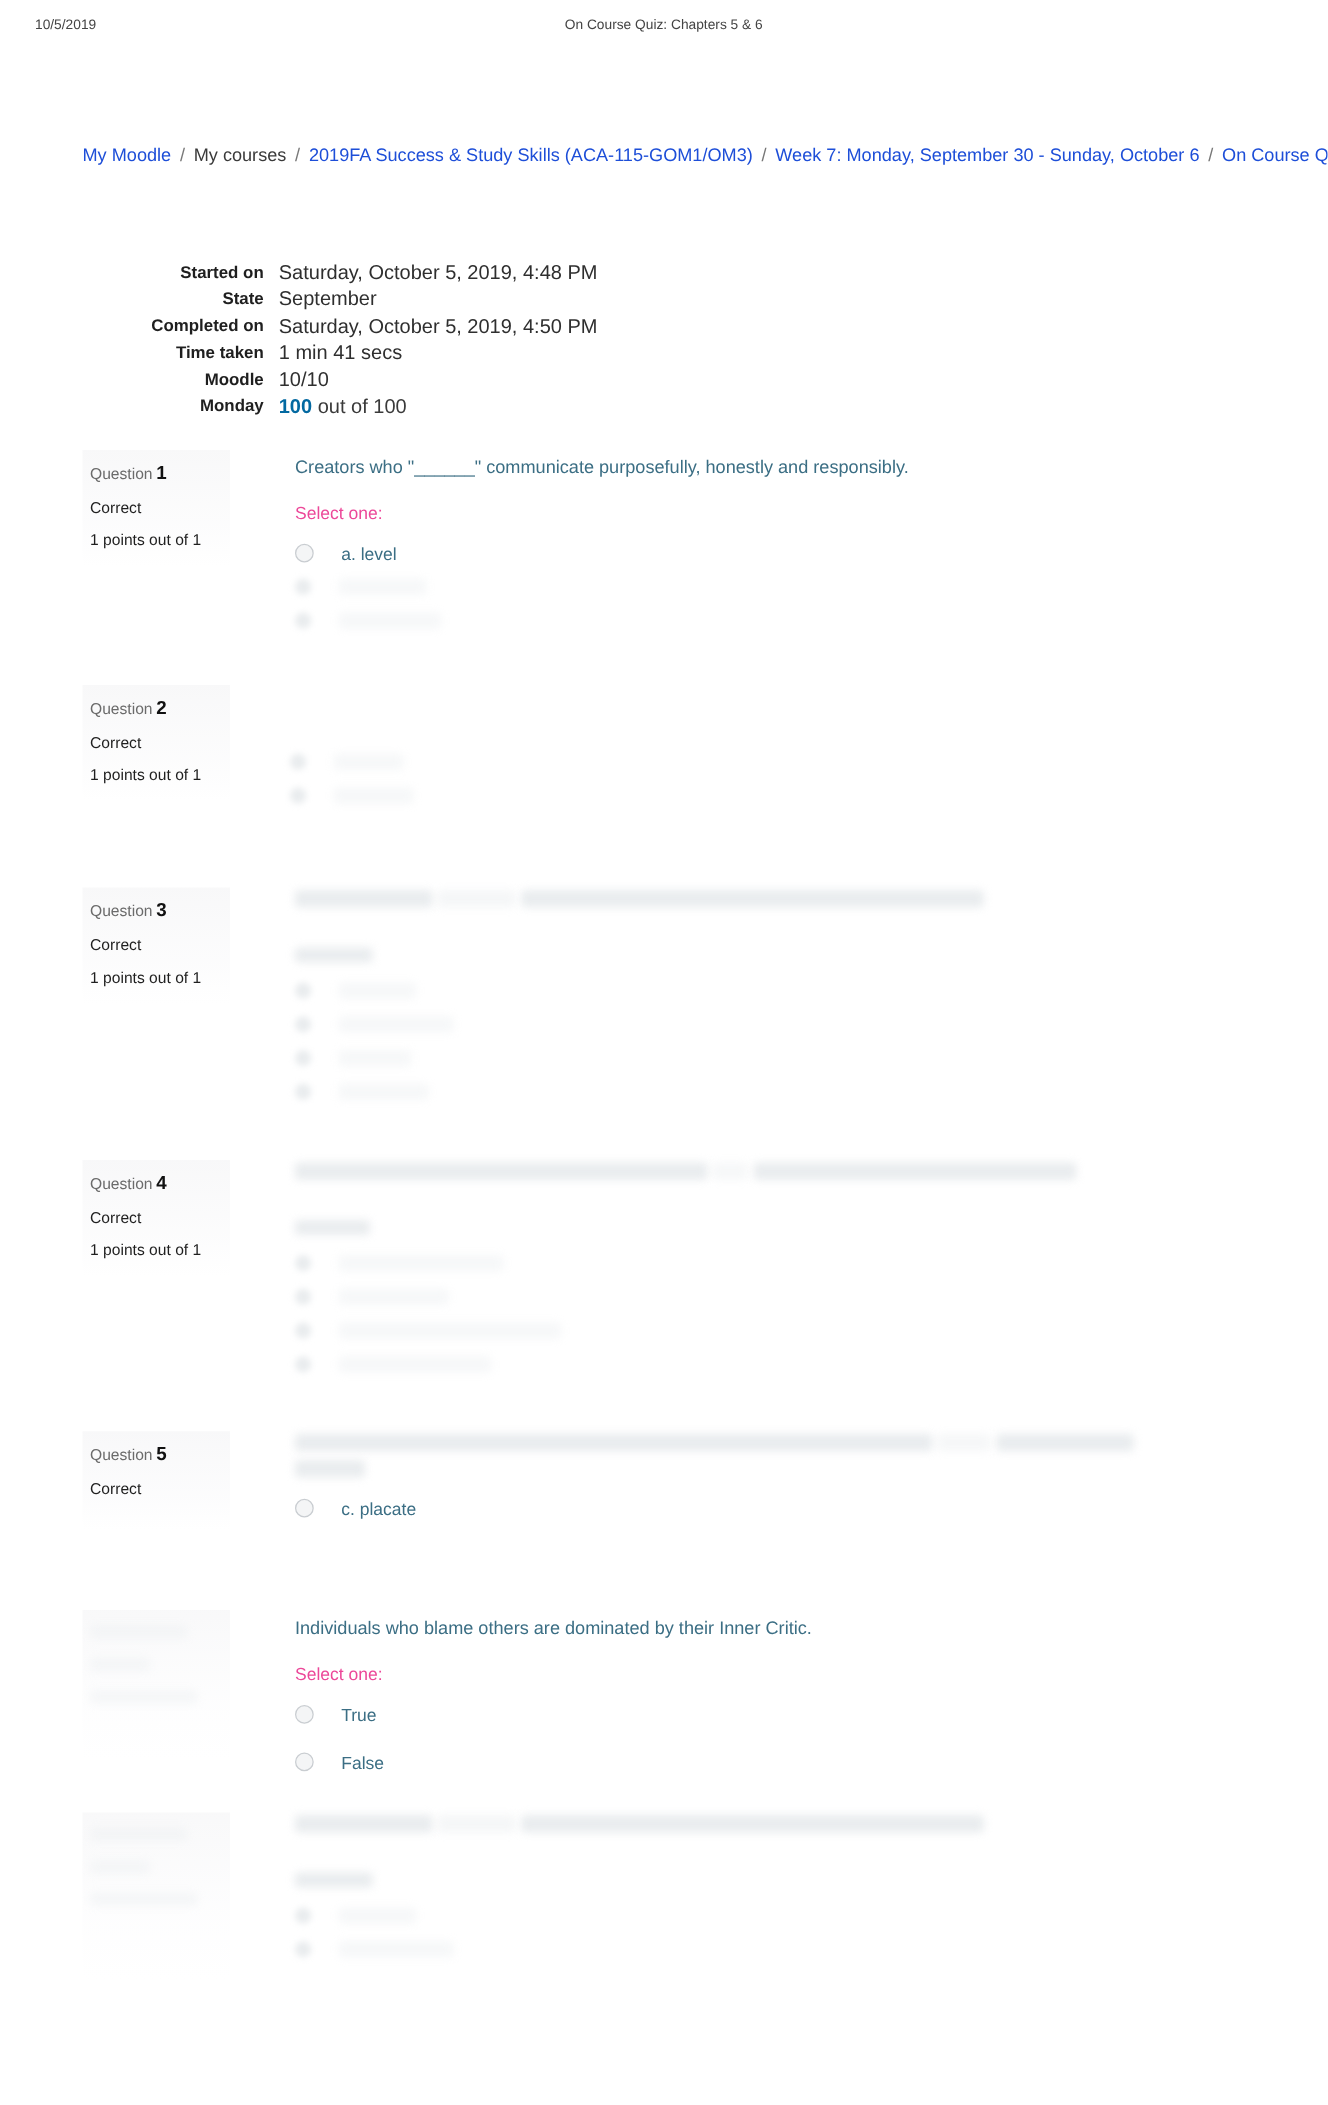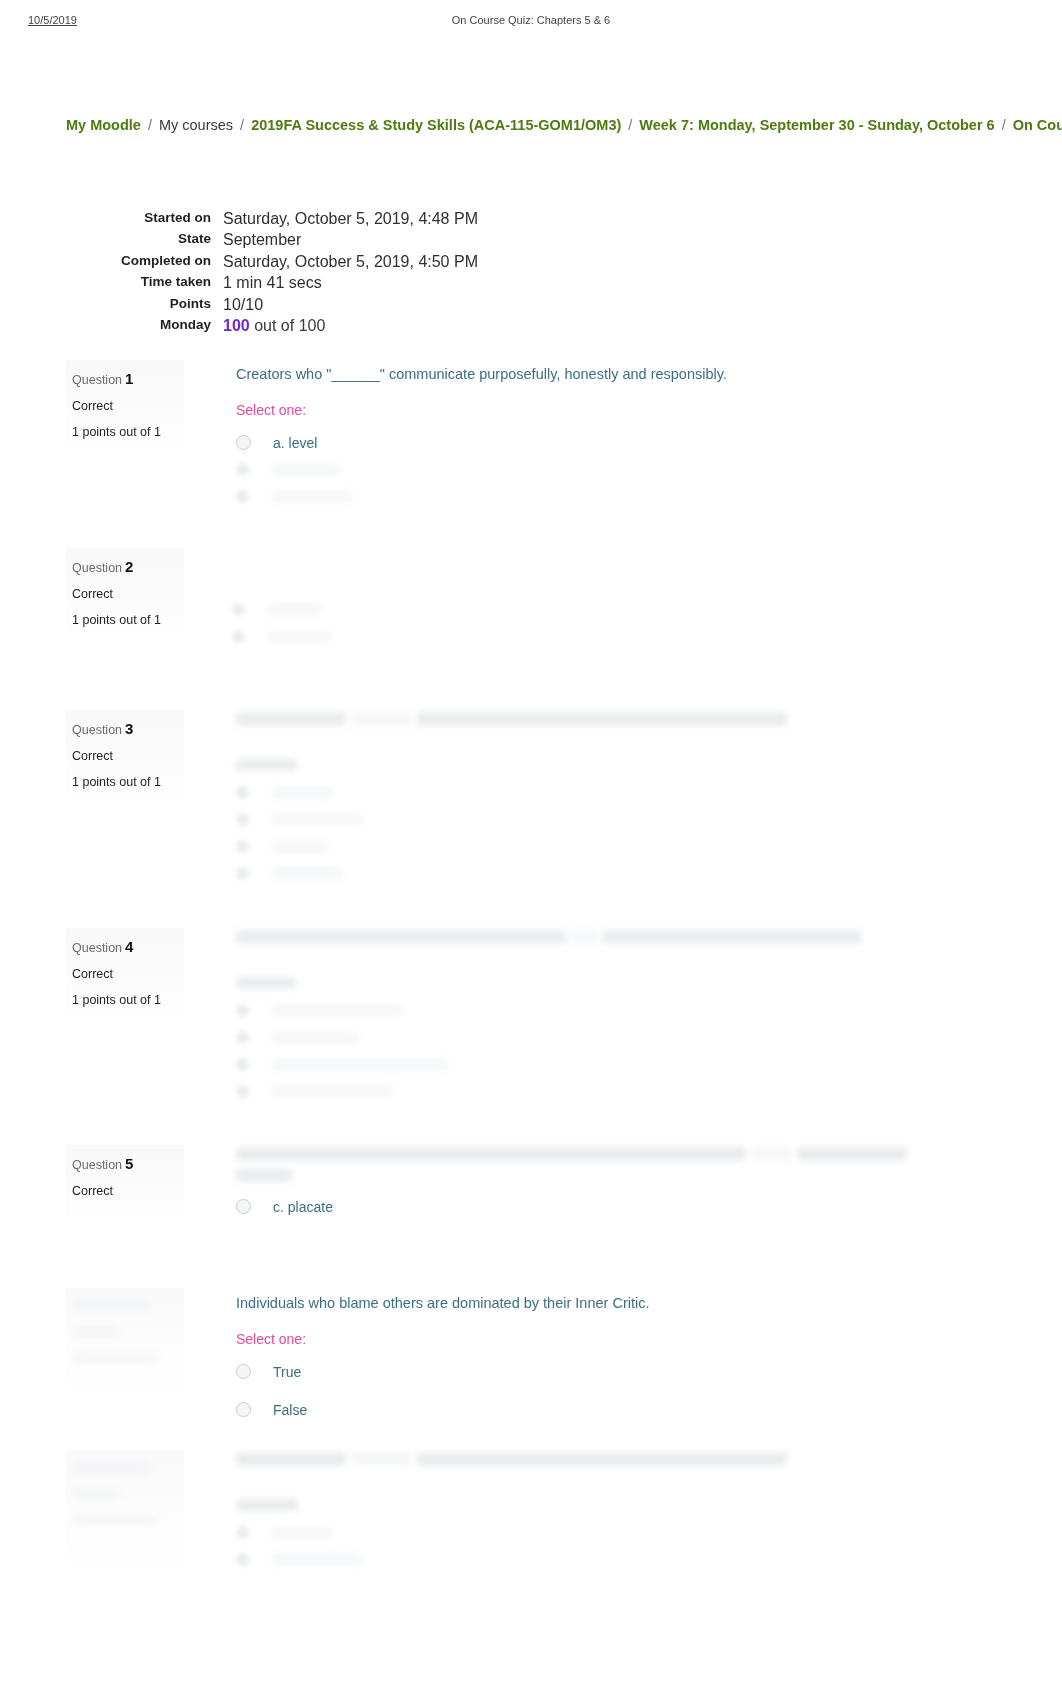--- a/index.html
+++ b/index.html
@@ -23,21 +23,20 @@
     left: 0;
     width: 1062px;
     height: 18px;
     font-size: 11px;
     color: #444;
   }
   .print-header .ph-date {
     position: absolute;
     left: 28px;
     top: 0;
-    text-decoration: underline;
   }
   .print-header .ph-title {
     position: absolute;
     left: 0;
     top: 0;
     width: 1062px;
     text-align: center;
   }
 
   
@@ -54,24 +53,23 @@
   .breadcrumb {
     position: absolute;
     left: 26px;
     top: 25px;
     width: 890px;
     font-size: 14.5px;
     line-height: 21px;
     color: #2f6f8f;
   }
   .breadcrumb .crumb-link {
-    color: #4d7c0f;
+    color: #1d4ed8;
     text-decoration: none;
     white-space: nowrap;
-    font-weight: bold;
   }
   .breadcrumb .crumb-plain {
     color: #3a3a3a;
     white-space: nowrap;
   }
   .breadcrumb .sep {
     color: #777;
     margin: 0 7px;
   }
 
@@ -93,21 +91,21 @@
     font-weight: bold;
     font-size: 13.5px;
     color: #1f1f1f;
     padding-right: 12px;
   }
   .summary-row .s-value {
     font-size: 16px;
     color: #2f2f2f;
   }
   .summary-row .s-value b {
-    color: #6d28d9;
+    color: #0369a1;
   }
   .summary-row .s-value .muted {
     color: #3a3a3a;
     font-weight: normal;
   }
 
   
   .qblock {
     position: absolute;
     left: 0;
@@ -235,21 +233,21 @@
     </div>
     <div class="summary-row">
       <div class="s-label">Completed on</div>
       <div class="s-value">Saturday, October 5, 2019, 4:50 PM</div>
     </div>
     <div class="summary-row">
       <div class="s-label">Time taken</div>
       <div class="s-value">1 min 41 secs</div>
     </div>
     <div class="summary-row">
-      <div class="s-label">Points</div>
+      <div class="s-label">Moodle</div>
       <div class="s-value">10/10</div>
     </div>
     <div class="summary-row">
       <div class="s-label">Monday</div>
       <div class="s-value"><b>100</b><span class="muted"> out of 100</span></div>
     </div>
   </div>
 
   <div class="qblock" style="top:270px;">
     <div class="qinfo">

